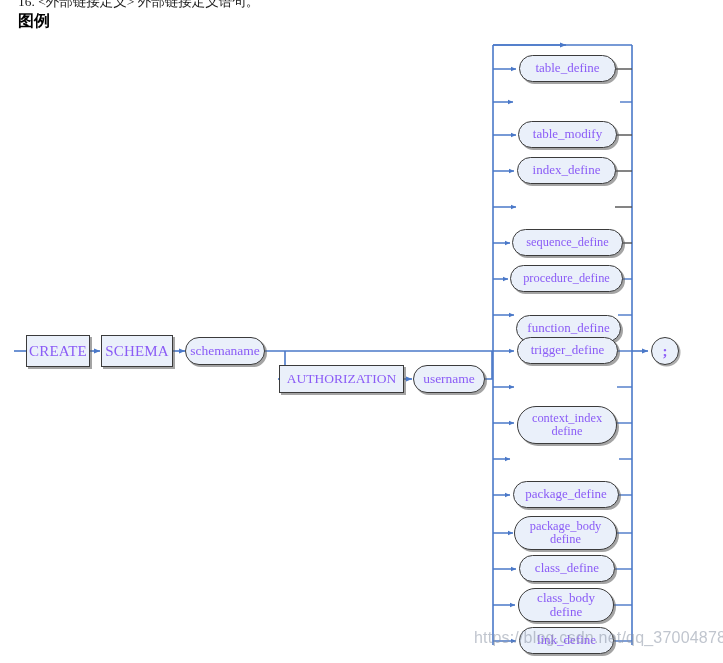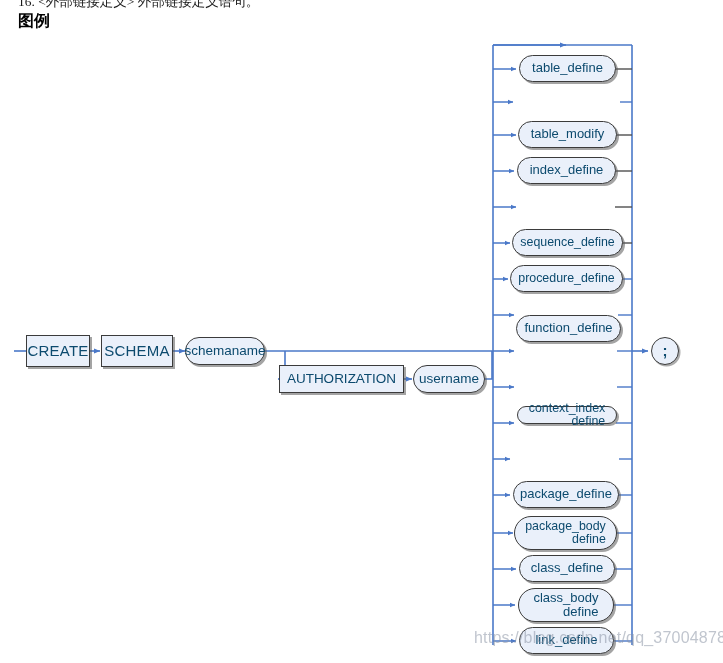--- a/index.html
+++ b/index.html
@@ -56,23 +56,23 @@
 
   
   .node {
     position: absolute;
     box-sizing: border-box;
     background: #eaf0fa;
     border: 1.3px solid #3b3b3b;
     display: flex;
     align-items: center;
     justify-content: center;
-    text-align: right;
-    font-family: Liberation Sans, sans-serif;
-    color: #0c4a6e;
+    text-align: center;
+    font-family: Liberation Serif, serif;
+    color: #8b5cf6;
     box-shadow: 2px 2px 0px rgba(90,90,90,0.55);
   }
   .node.rect {
     border-radius: 0px;
   }
   .node.round {
     border-radius: 999px;
   }
   .node.circle {
     border-radius: 50%;
@@ -234,23 +234,26 @@
   </div>
 
   <div class="node round" style="left:512px; top:229px; width:111px; height:27px;">
     <span class="lbl item-sm">sequence_define</span>
   </div>
 
   <div class="node round" style="left:516px; top:315px; width:105px; height:27px;">
     <span class="lbl item">function_define</span>
   </div>
 
-
-
-  <div class="node round" style="left:517px; top:406px; width:100px; height:18px;">
+  <div class="node round" style="left:517px; top:337px; width:101px; height:27px;">
+    <span class="lbl item">trigger_define</span>
+  </div>
+
+
+  <div class="node round" style="left:517px; top:406px; width:100px; height:38px;">
     <span class="lbl item-sm">context_index
 define</span>
   </div>
 
 
   <div class="node round" style="left:513px; top:481px; width:106px; height:27px;">
     <span class="lbl item">package_define</span>
   </div>
 
   <div class="node round" style="left:514px; top:516px; width:103px; height:34px;">

